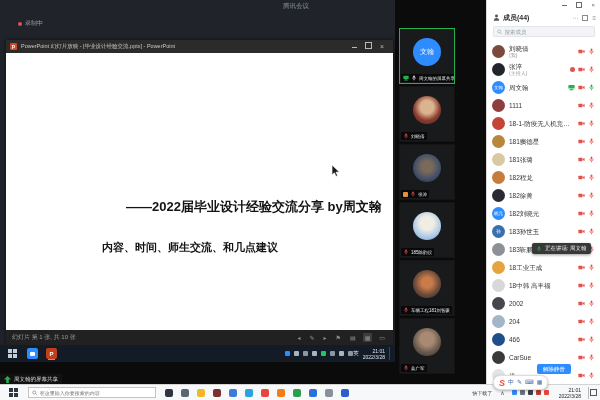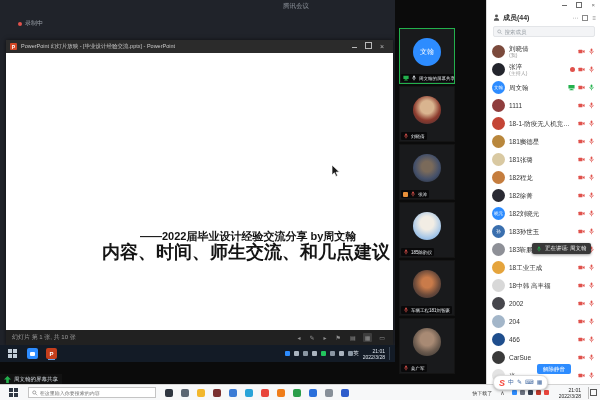--- a/index.html
+++ b/index.html
@@ -19,22 +19,22 @@
   .pwin{left:6px;top:40px;width:387px;height:305px;background:#fff;box-shadow:0 0 4px rgba(0,0,0,.6);}
   .p-title{position:absolute;left:0;top:0;right:0;height:13px;background:#2b2b2b;display:flex;align-items:center;padding:0 4px;}
   .p-ico{width:7px;height:7px;border-radius:1px;background:#d24726;color:#fff;font-size:5px;font-weight:bold;
          display:flex;align-items:center;justify-content:center;flex:0 0 auto;}
   .p-name{font-size:5.5px;color:#c9c9c9;margin-left:4px;white-space:nowrap;overflow:hidden;flex:1;}
   .wbtn{width:14px;text-align:center;color:#b9b9b9;font-size:7px;line-height:13px;cursor:default;}
   .wbtn .sq{display:inline-block;width:5px;height:5px;border:1px solid #b9b9b9;}
   .wbtn .mn{display:inline-block;width:5px;border-bottom:1px solid #b9b9b9;vertical-align:middle;}
   .p-slide{position:absolute;left:0;top:13px;right:0;bottom:15px;background:#fff;overflow:hidden;}
   .s-title{position:absolute;left:79px;top:99px;font-size:25px;letter-spacing:1px;color:#2b2b2b;font-weight:400;}
-  .s-sub{position:absolute;left:134px;top:145px;font-size:11px;font-weight:bold;color:#141414;margin-top:31px;}
-  .s-body{position:absolute;left:96px;top:187px;font-size:18px;font-weight:bold;color:#141414;}
+  .s-sub{position:absolute;left:120px;top:145px;font-size:13px;font-weight:bold;color:#141414;}
+  .s-body{position:absolute;left:96px;top:187px;font-size:11px;font-weight:bold;color:#141414;}
   .cursor{position:absolute;left:325px;top:110px;}
   .p-status{position:absolute;left:0;bottom:0;right:0;height:15px;background:#212121;display:flex;align-items:center;}
   .ps-left{font-size:6px;color:#9e9e9e;padding-left:6px;flex:1;white-space:nowrap;}
   .ps-icons{display:flex;gap:5px;margin-right:6px;}
   .ps-icons span{font-size:6px;color:#8f8f8f;padding:1px 2px;border-radius:1px;}
 
   
   .ptaskbar{left:0;top:345px;width:395px;height:17px;background:#131b26;display:flex;align-items:center;padding:0 2px;box-sizing:border-box;}
   .wgrid{display:grid;grid-template-columns:4px 4px;grid-template-rows:4px 4px;gap:1px;margin:0 6px;}
   .wgrid i{background:#c3ced9;}

